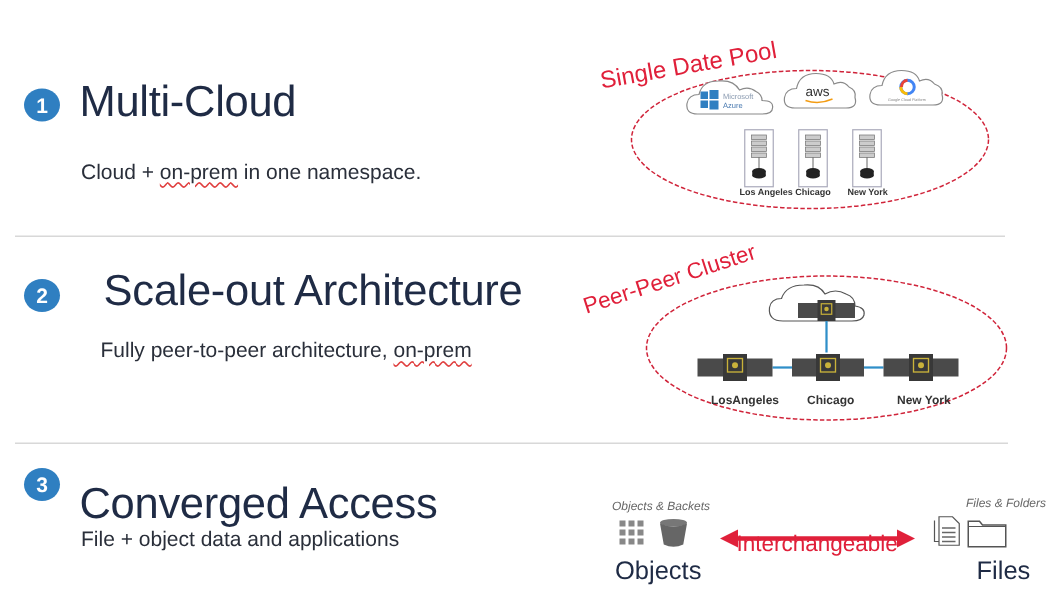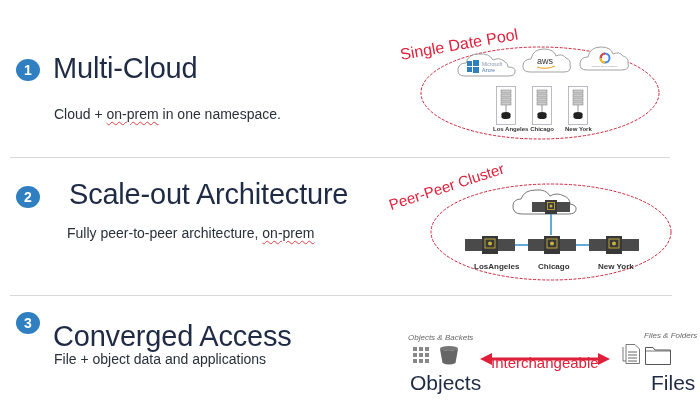--- a/index.html
+++ b/index.html
@@ -9,21 +9,21 @@
            background: #2f7fc1; color: #fff; font-size: 14px; font-weight: bold;
            display: flex; align-items: center; justify-content: center; }
   .heading { position: absolute; font-size: 29px; color: #1f2b45; letter-spacing: -0.2px; white-space: nowrap; text-align: right; }
   .desc { position: absolute; font-size: 14px; color: #2a2f3a; line-height: 19px; white-space: nowrap; }
   .squiggle { text-decoration: underline wavy #e04040; text-decoration-thickness: 1px; text-underline-offset: 2px; }
   .divider { position: absolute; height: 1px; background: #d8d8d8; }
   .red-label { position: absolute; color: #e0203a; font-size: 16px; white-space: nowrap; transform-origin: left bottom; }
   .city { position: absolute; font-size: 6px; font-weight: bold; color: #333; white-space: nowrap; text-align: center; }
   .city2 { position: absolute; font-size: 8px; font-weight: bold; color: #333; white-space: nowrap; }
   .small-grey { position: absolute; font-size: 8px; color: #666; white-space: nowrap; font-style: italic; }
-  .big-label { position: absolute; font-size: 21px; color: #1f2b45; white-space: nowrap; }
+  .big-label { position: absolute; font-size: 17px; color: #1f2b45; white-space: nowrap; }
   .inter { position: absolute; font-size: 15px; color: #e0203a; white-space: nowrap; }
   svg { position: absolute; overflow: visible; }
 </style>
 </head>
 <body>
 
 <div>
   <div class="badge" style="left:16px;top:59px;">
       <span>1</span>
     </div>

